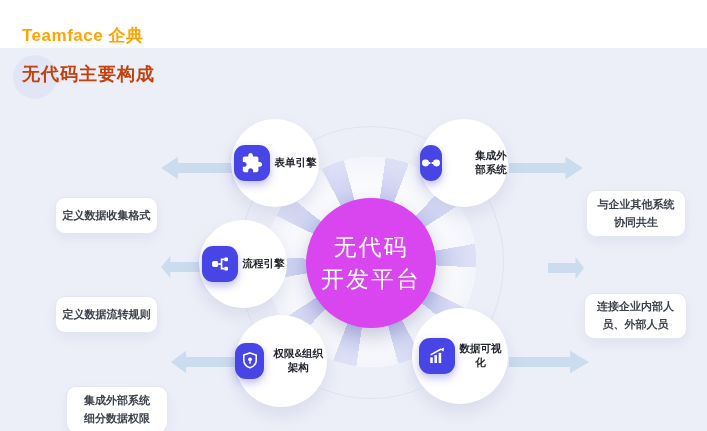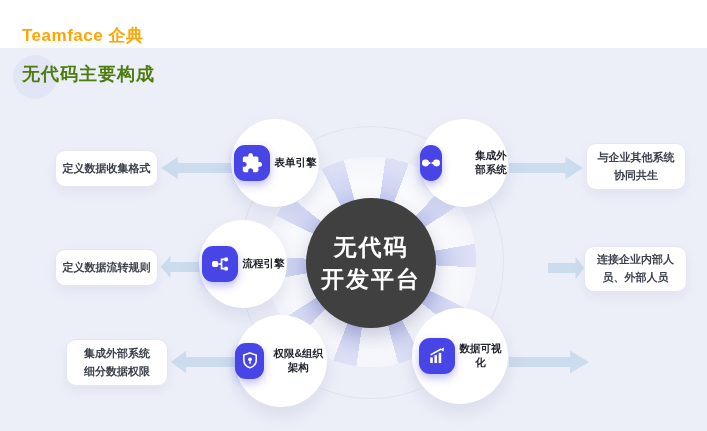--- a/index.html
+++ b/index.html
@@ -3,56 +3,56 @@
 <meta charset="utf-8">
 <style>
   * { margin:0; padding:0; box-sizing:border-box; }
   body { font-family: "Liberation Sans", "DejaVu Sans", sans-serif; background:#fff; }
   .stage{ position:relative; width:707px; height:431px; background:#ffffff; overflow:hidden; }
   .bg{ position:absolute; left:0; top:48px; width:707px; height:383px; background:#edeff8; }
 
   
   .brand{ position:absolute; left:22px; top:24px; font-size:17px; font-weight:700; color:#ffa400; letter-spacing:.5px;}
   .title-deco{ position:absolute; left:13px; top:55px; width:44px; height:44px; border-radius:50%; background:#e2e5f5;}
-  .page-title{ position:absolute; left:22px; top:62px; font-size:18px; font-weight:800; color:#4d7c0f; letter-spacing:1px;}
+  .page-title{ position:absolute; left:22px; top:62px; font-size:18px; font-weight:800; color:#c2410c; letter-spacing:1px;}
 
   
   .ring{ position:absolute; left:238px; top:126px; width:266px; height:273px; border:1px solid #e0e3f0; border-radius:50%; }
 
   
   .glow{ position:absolute; left:266px; top:157px; width:210px; height:210px; border-radius:50%;
     background:repeating-conic-gradient(from 8deg, #c6cbf1 0deg 13deg, #ffffff 13deg 36deg); }
   .glow::after{ content:""; position:absolute; inset:0; border-radius:50%;
     background:radial-gradient(circle, rgba(237,239,248,0) 38%, rgba(237,239,248,0.55) 66%, #edeff8 100%); }
 
   
   .center-circle{ position:absolute; left:306px; top:198px; width:130px; height:130px; border-radius:50%;
-    background:#404040; color:#fff; display:flex; align-items:center; justify-content:center;
-    font-size:23px; font-weight:700; letter-spacing:2px; text-align:center; line-height:1.4;
+    background:#d946ef; color:#fff; display:flex; align-items:center; justify-content:center;
+    font-size:23px; font-weight:400; letter-spacing:2px; text-align:center; line-height:1.4;
     white-space:pre-line; box-shadow:0 8px 20px rgba(29,33,113,.25); }
 
   
   .node{ position:absolute; background:#fff; border-radius:50%;
     box-shadow:0 8px 18px rgba(120,132,180,.18);
     display:flex; flex-direction:row; align-items:center; justify-content:center; gap:5px; }
   .node .chip{ width:36px; height:36px; border-radius:11px; background:#4845e6;
     display:flex; align-items:center; justify-content:center; box-shadow:0 4px 8px rgba(72,69,230,.35); }
   .node .chip svg{ width:22px; height:22px; }
   .node .lbl{ font-size:10.5px; font-weight:700; color:#23252e; text-align:center; line-height:1.3; white-space:pre-line; }
   .n1{ left:231px; top:119px; width:88px; height:88px; }
   .n2{ left:420px; top:119px; width:88px; height:88px;gap:32px; }
   .n3{ left:199px; top:220px; width:88px; height:88px; }
   .n4{ left:451px; top:222px; width:96px; height:96px; }
   .n5{ left:235px; top:315px; width:92px; height:92px; }
   .n6{ left:412px; top:308px; width:96px; height:96px; }
 
   
   .pill{ position:absolute; background:#fff; border:1px solid #e4e7f2; border-radius:10px;
     box-shadow:0 5px 12px rgba(140,150,195,.14); display:flex; align-items:center; justify-content:center;
-    font-size:11px; font-weight:700; color:#3c414b; text-align:center; line-height:1.6; white-space:pre-line; }
+    font-size:11px; font-weight:700; color:#3c414b; text-align:center; line-height:1.6; white-space:pre-line;margin-top:47px; }
   .p1{ left:55px;  top:150px; width:103px; height:37px; }
   .p2{ left:55px;  top:249px; width:103px; height:37px; }
   .p3{ left:66px;  top:339px; width:102px; height:47px; }
   .p4{ left:586px; top:143px; width:100px; height:47px; }
   .p5{ left:584px; top:246px; width:103px; height:46px; }
   .p6{ left:592px; top:340px; width:90px;  height:46px; }
 
   
   .arrow{ position:absolute; height:26px; }
   .arrow svg{ width:100%; height:100%; display:block; }

